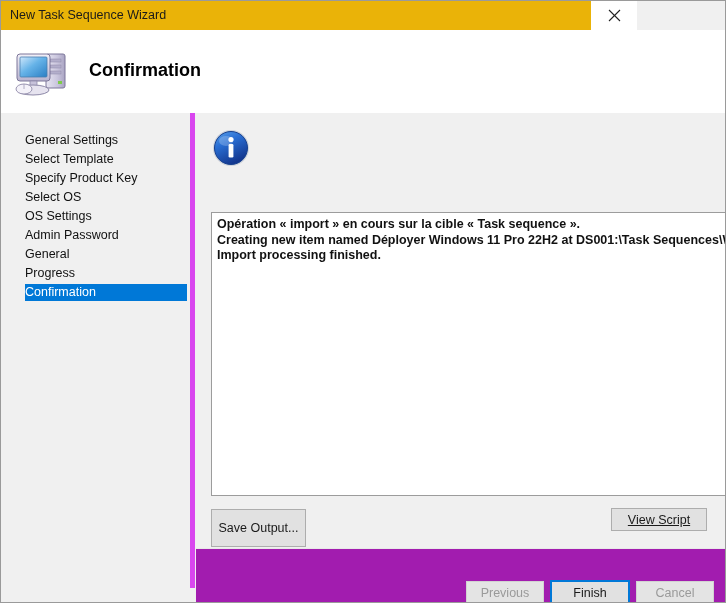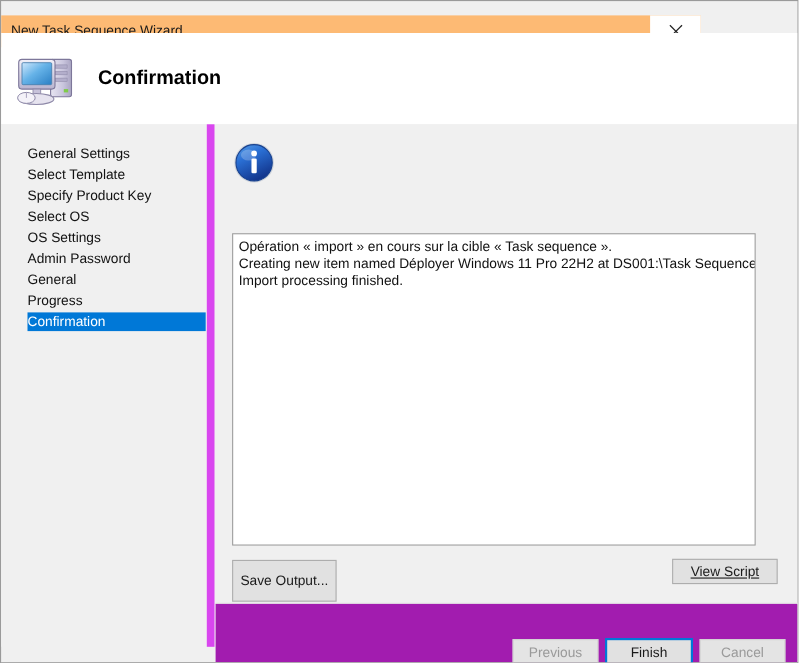--- a/index.html
+++ b/index.html
@@ -24,22 +24,21 @@
     border: 1px solid #9a9a9a;
     overflow: hidden;
   }
 
   
   .titlebar {
     position: absolute;
     left: 0; top: 0;
     width: 636px;
     height: 29px;
-    background: #fdba74;
-    margin-top: 13px;
+    background: #eab308;
   }
   .titlebar-text {
     position: absolute;
     left: 9px;
     top: 7px;
     font-size: 12.5px;
     color: #1a1a1a;
     white-space: nowrap;
   }
   .close-btn {
@@ -83,21 +82,21 @@
   }
 
   
   .sidebar {
     position: absolute;
     left: 0;
     top: 112px;
     width: 194px;
     bottom: 14px;
     background: #f0f0f0;
-    border-right: 7px solid #d946ef;
+    border-right: 5px solid #d946ef;
     box-sizing: border-box;
   }
   .nav-list {
     position: absolute;
     left: 0;
     top: 19px;
     width: 194px;
   }
   .nav-item {
     height: 17px;
@@ -147,27 +146,28 @@
     top: 19px;
     font-size: 12.5px;
     color: #1a1a1a;
     white-space: nowrap;
   }
 
   .output-box {
     position: absolute;
     left: 15px;
     top: 99px;
-    width: 476px;
+    width: 516px;
     height: 284px;
     background: #ffffff;
     border: 1px solid #9c9c9c;
     box-sizing: border-box;
     padding: 4px 5px;
     overflow: hidden;
+    font-weight: bold;
   }
   .output-line {
     font-size: 12.5px;
     line-height: 15.5px;
     color: #111111;
     white-space: nowrap;
   }
 
   .btn {
     font-family: "Liberation Sans", sans-serif;

